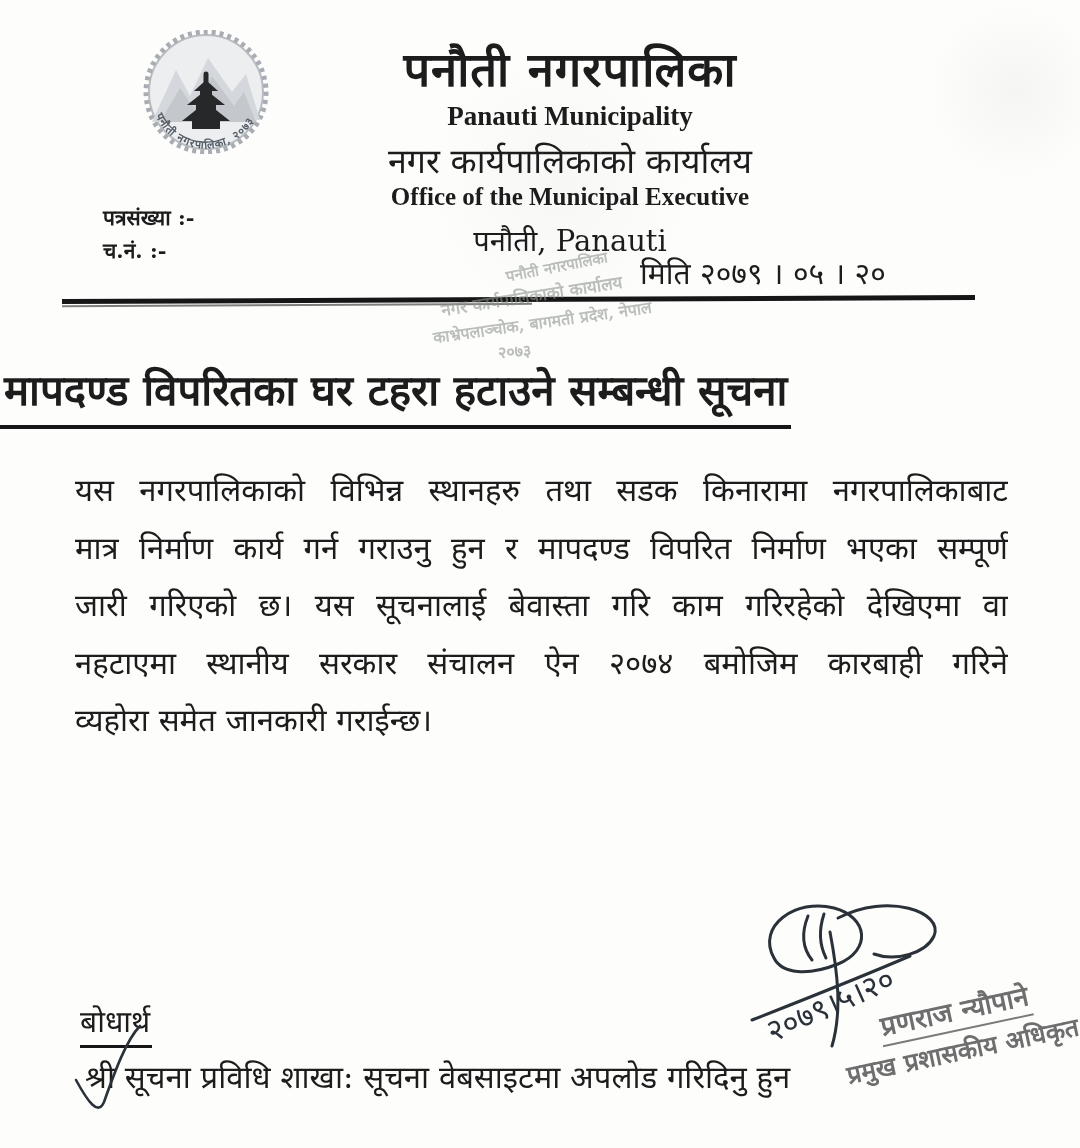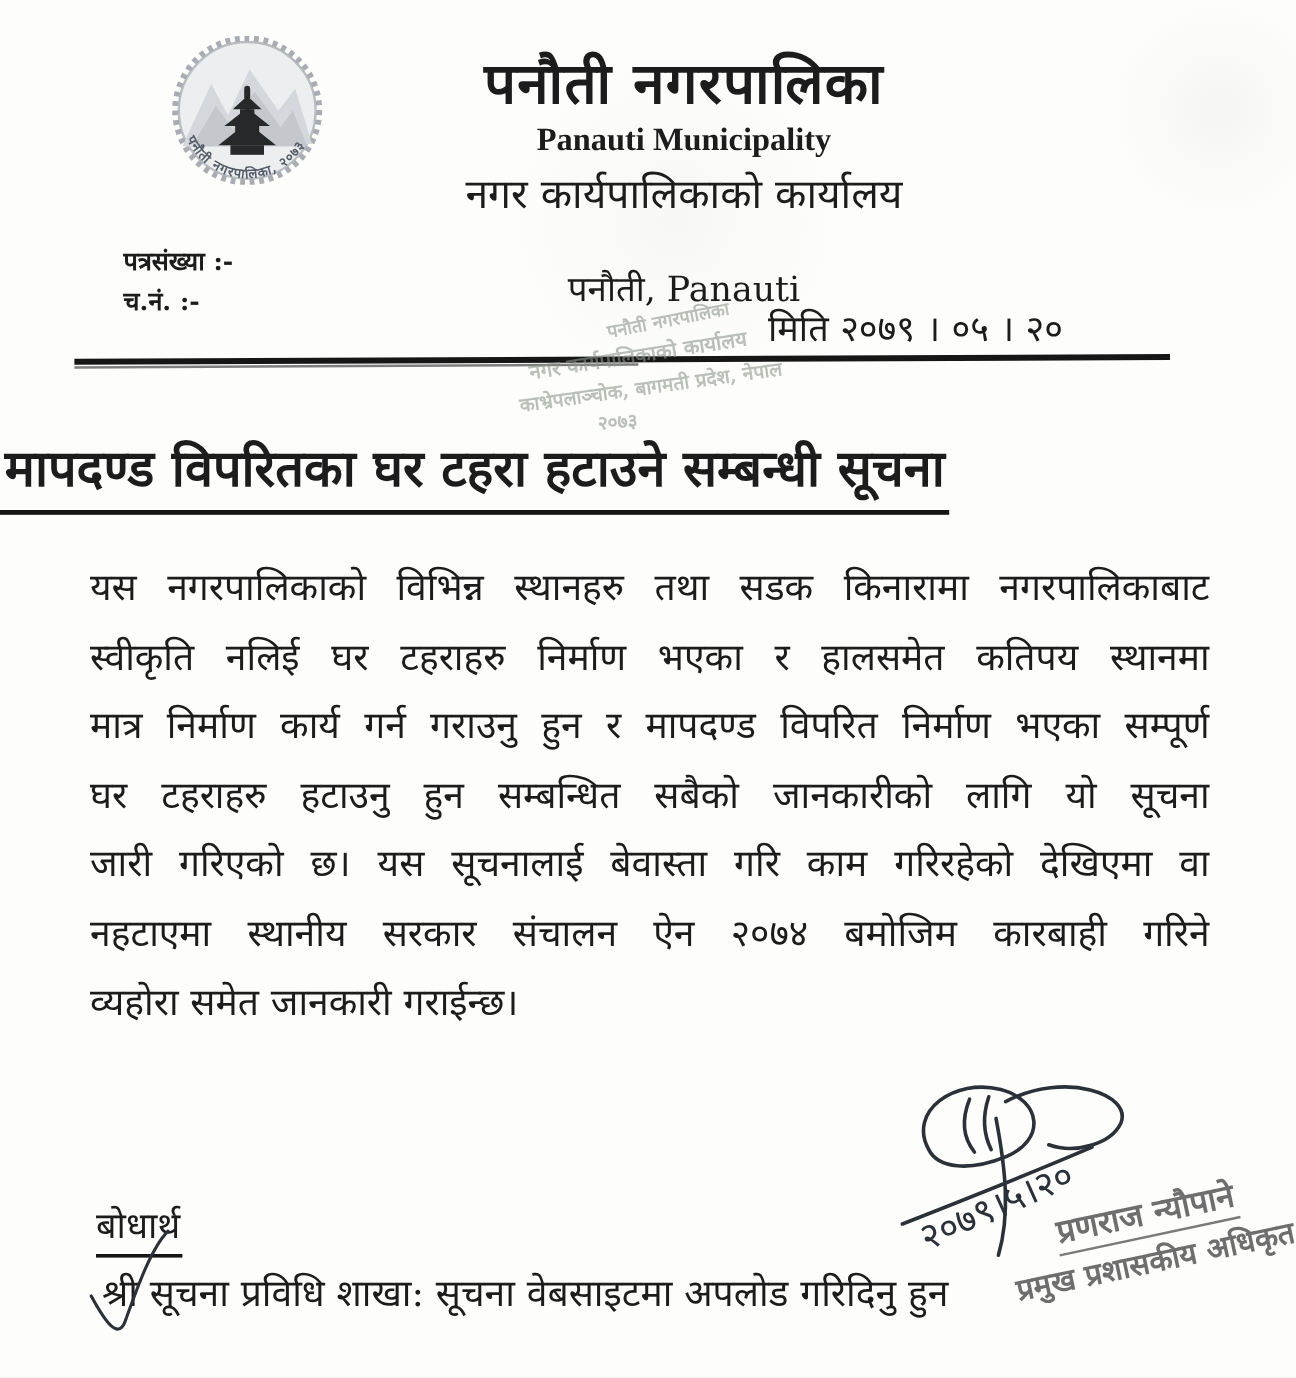--- a/index.html
+++ b/index.html
@@ -82,20 +82,21 @@
     </g>
     <path id="logoArc" d="M16,74 A55 55 0 0 0 124,74" fill="none"></path>
     <text font-size="11" font-weight="700" fill="#555d66" letter-spacing="1">
       <textPath href="#logoArc" startOffset="8%">पनौती नगरपालिका, २०७३</textPath>
     </text>
   </svg>
 
   <div class="abs mast np-title">पनौती नगरपालिका</div>
   <div class="abs mast en-title">Panauti Municipality</div>
   <div class="abs mast np-office">नगर कार्यपालिकाको कार्यालय</div>
+  <div class="abs mast en-office">Office of the Municipal Executive</div>
   <div class="abs mast place">पनौती,  Panauti</div>
 
   <div class="abs refs">
     <div>पत्रसंख्या :-</div>
     <div>च.नं. :-</div>
   </div>
 
   <div class="abs date-line">मिति २०७९ । ०५ । २०</div>
 
   <div class="abs rule"></div>
@@ -105,23 +106,21 @@
   <div class="abs stamp-line st2">नगर कार्यपालिकाको कार्यालय</div>
   <div class="abs stamp-line st3">काभ्रेपलाञ्चोक, बागमती प्रदेश, नेपाल</div>
   <div class="abs stamp-line st4">२०७३</div>
 
   <div class="abs notice-title">
     <span>मापदण्ड विपरितका घर टहरा हटाउने सम्बन्धी सूचना</span>
   </div>
 
   <div class="abs body-text">
     <div class="bline">यस नगरपालिकाको विभिन्न स्थानहरु तथा सडक किनारामा नगरपालिकाबाट</div>
-    <div class="bline">स्वीकृति नलिई घर टहराहरु निर्माण भएका र हालसमेत कतिपय स्थानमा</div>
     <div class="bline">मात्र निर्माण कार्य गर्न गराउनु हुन र मापदण्ड विपरित निर्माण भएका सम्पूर्ण</div>
-    <div class="bline">घर टहराहरु हटाउनु हुन सम्बन्धित सबैको जानकारीको लागि यो सूचना</div>
     <div class="bline">जारी गरिएको छ। यस सूचनालाई बेवास्ता गरि काम गरिरहेको देखिएमा वा</div>
     <div class="bline">नहटाएमा स्थानीय सरकार संचालन ऐन २०७४ बमोजिम कारबाही गरिने</div>
     <div class="bline last">व्यहोरा समेत जानकारी गराईन्छ।</div>
   </div>
 
   <svg class="abs sig-svg" width="260" height="175" viewBox="0 0 260 175">
     <g fill="none" stroke="#2a3138" stroke-width="3" stroke-linecap="round">
       <path d="M36,70 C18,38 58,10 96,20 C130,29 134,62 100,76 C70,88 44,86 36,70"></path>
       <path d="M70,28 C62,48 66,62 74,72"></path>
       <path d="M86,26 C80,44 82,58 88,70"></path>

